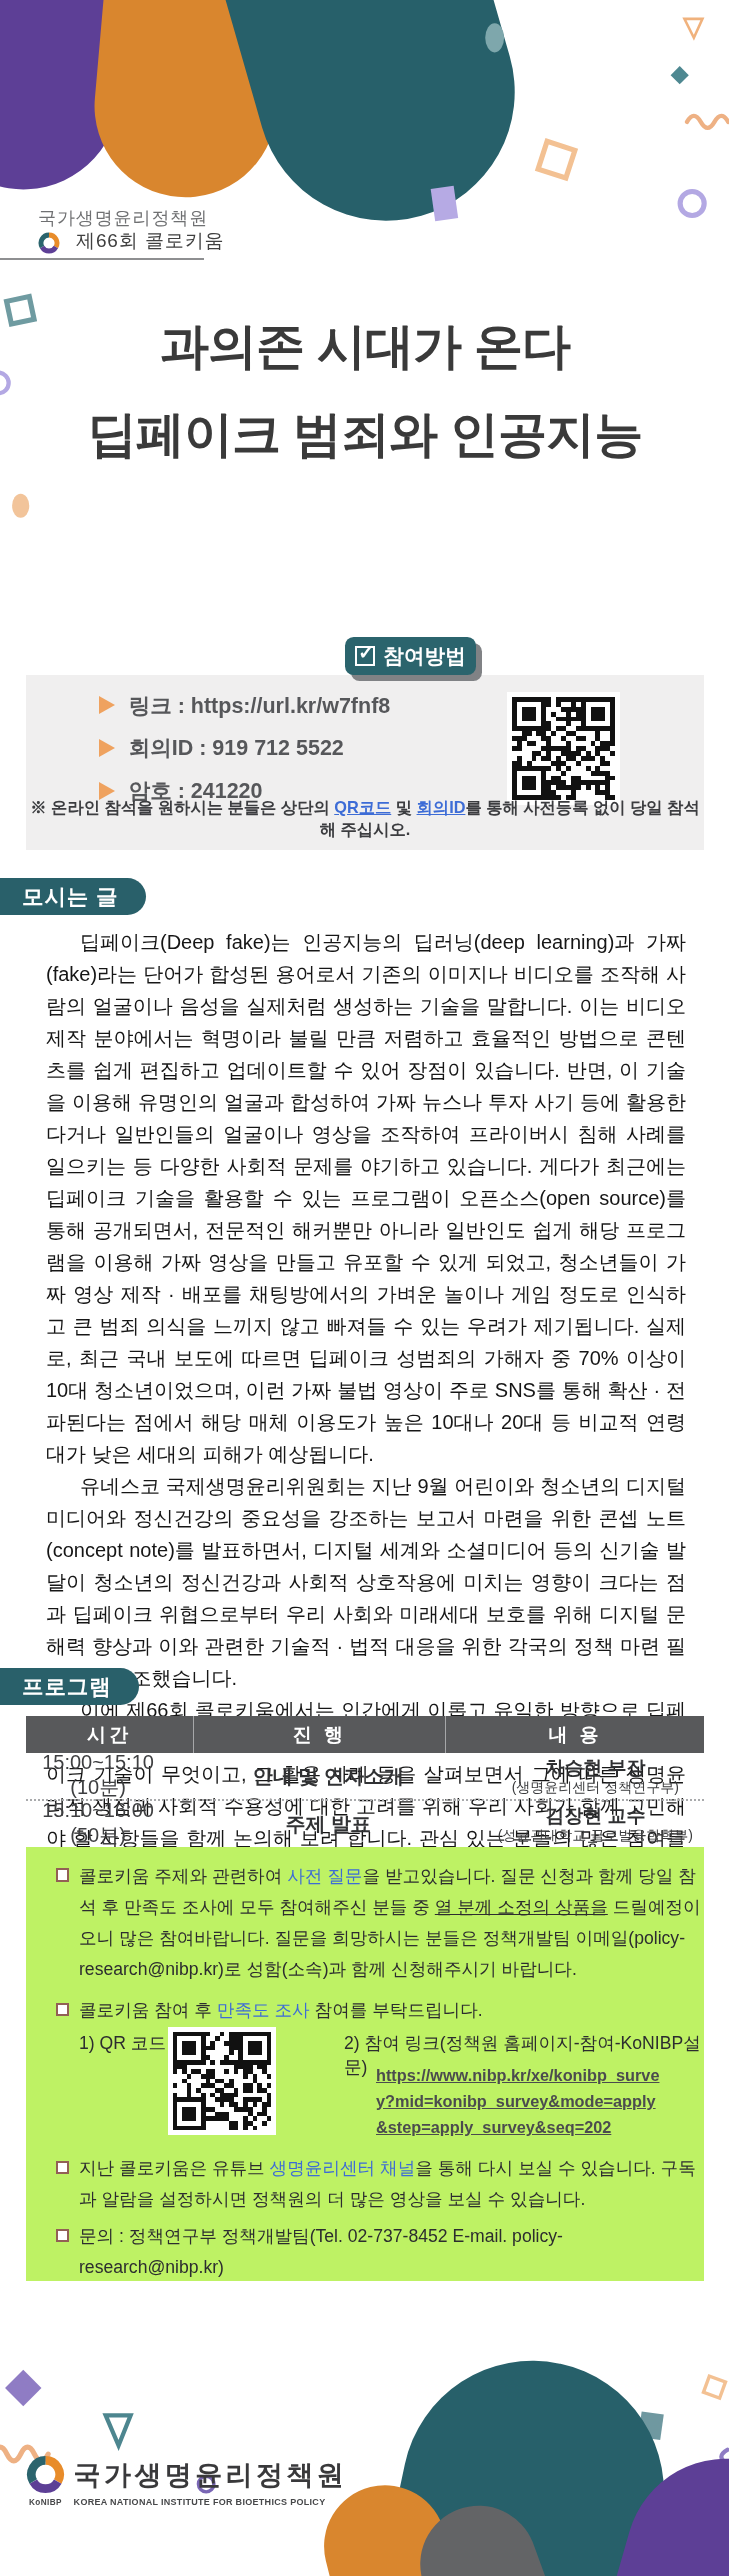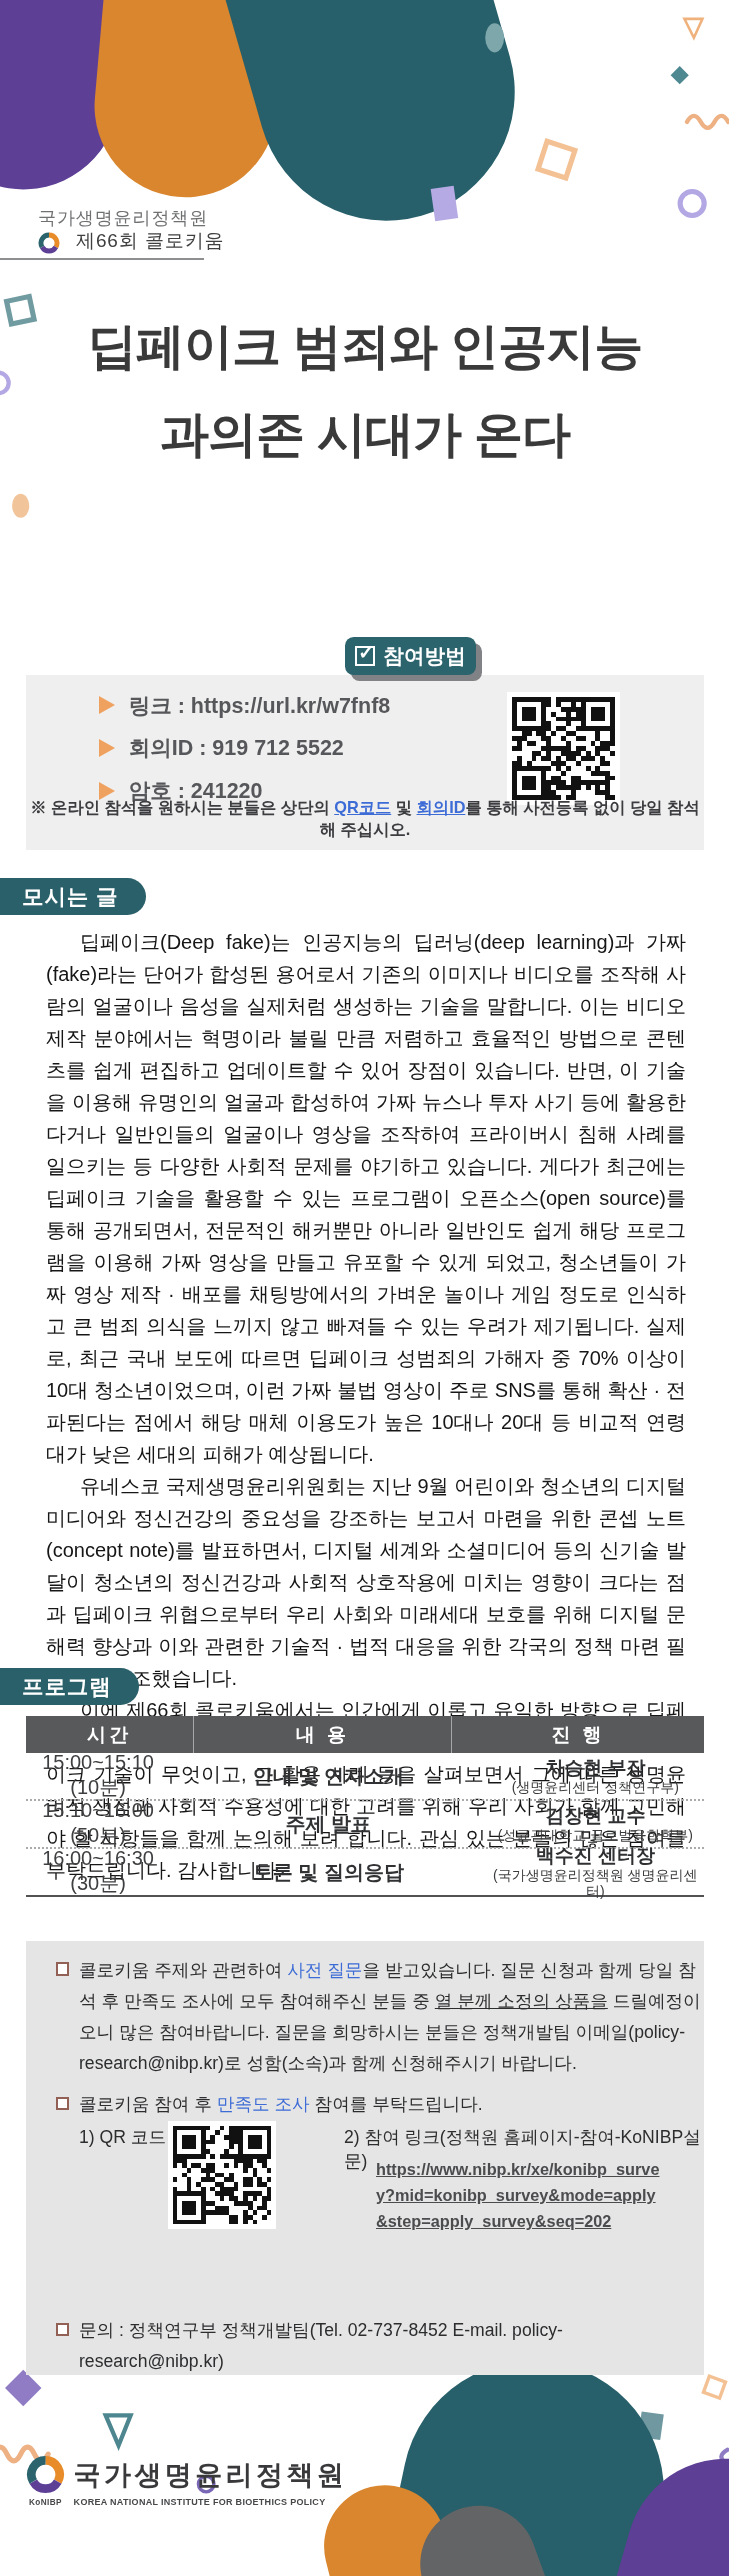--- a/index.html
+++ b/index.html
@@ -59,21 +59,21 @@
   .t-row{display:flex;height:46px;align-items:center;gap:47px;}
   .t-row + .t-row{border-top:2.6px dotted #a9aaac;}
   .t-row .c{display:flex;align-items:center;justify-content:center;text-align:center;}
   .t-time{font-size:20px;color:#3e3f41;}
   .t-content{font-size:20px;font-weight:600;color:#313234;}
   .t-host{flex-direction:column;line-height:1.15;}
   .t-host .nm{font-size:19px;font-weight:700;color:#2f3032;}
   .t-host .af{font-size:14px;color:#3a3b3d;}
 
   
-  .notesbox{left:26px;top:1941px;width:678px;height:434px;background:#e5e5e5;}
+  .notesbox{left:26px;top:1847px;width:678px;height:434px;background:#bef264;}
   .n-item{position:absolute;left:30px;width:625px;padding-left:23px;font-size:17.6px;line-height:31px;color:#2c2d2f;font-weight:500;}
   .n-bullet{position:absolute;left:0;top:7.7px;width:9.4px;height:9.4px;border:2.6px solid #926055;background:#fff;}
   .ul{text-decoration:underline;}
   .n-sub{position:absolute;font-size:17.6px;color:#2c2d2f;font-weight:500;}
   .n-link{position:absolute;font-size:16.3px;line-height:26px;color:#4b4c4e;font-weight:600;text-decoration:underline;word-break:break-all;width:290px;}
 
   
   .f-logo{left:26px;top:2452px;display:flex;gap:8.6px;align-items:flex-start;z-index:2;}
   .f-ic{display:flex;flex-direction:column;align-items:center;}
   .f-abbr{font-size:8.2px;font-weight:700;color:#47484a;margin-top:0.9px;letter-spacing:0.4px;}
@@ -131,22 +131,22 @@
         <path d="M18 5 a13 13 0 0 1 11.3 19.5" stroke="#e88c2a"></path>
         <path d="M29.3 24.5 a13 13 0 0 1 -22.6 0" stroke="#5d3f96"></path>
         <path d="M6.7 24.5 a13 13 0 0 1 11.3 -19.5" stroke="#2b646d"></path>
       </g>
     </svg>
     <span>제66회 콜로키움</span>
   </div>
   <div class="layer header-divider"></div>
 
   <div class="layer title">
+    <div>과의존 시대가 온다</div>
     <div>딥페이크 범죄와 인공지능</div>
-    <div>과의존 시대가 온다</div>
   </div>
 
 
   <div class="layer badge">
     <span class="checkbox-ic"></span>
     <span>참여방법</span>
   </div>
   <div class="layer graybox1">
     <div class="p-row" style="top:15.5px;">
       <span class="tri"></span>
@@ -330,22 +330,22 @@
   <div class="layer inv-body">
     <p>딥페이크(Deep fake)는 인공지능의 딥러닝(deep learning)과 가짜(fake)라는 단어가 합성된 용어로서 기존의 이미지나 비디오를 조작해 사람의 얼굴이나 음성을 실제처럼 생성하는 기술을 말합니다. 이는 비디오 제작 분야에서는 혁명이라 불릴 만큼 저렴하고 효율적인 방법으로 콘텐츠를 쉽게 편집하고 업데이트할 수 있어 장점이 있습니다. 반면, 이 기술을 이용해 유명인의 얼굴과 합성하여 가짜 뉴스나 투자 사기 등에 활용한다거나 일반인들의 얼굴이나 영상을 조작하여 프라이버시 침해 사례를 일으키는 등 다양한 사회적 문제를 야기하고 있습니다. 게다가 최근에는 딥페이크 기술을 활용할 수 있는 프로그램이 오픈소스(open source)를 통해 공개되면서, 전문적인 해커뿐만 아니라 일반인도 쉽게 해당 프로그램을 이용해 가짜 영상을 만들고 유포할 수 있게 되었고, 청소년들이 가짜 영상 제작 · 배포를 채팅방에서의 가벼운 놀이나 게임 정도로 인식하고 큰 범죄 의식을 느끼지 않고 빠져들 수 있는 우려가 제기됩니다. 실제로, 최근 국내 보도에 따르면 딥페이크 성범죄의 가해자 중 70% 이상이 10대 청소년이었으며, 이런 가짜 불법 영상이 주로 SNS를 통해 확산 · 전파된다는 점에서 해당 매체 이용도가 높은 10대나 20대 등 비교적 연령대가 낮은 세대의 피해가 예상됩니다.</p>
     <p>유네스코 국제생명윤리위원회는 지난 9월 어린이와 청소년의 디지털 미디어와 정신건강의 중요성을 강조하는 보고서 마련을 위한 콘셉 노트(concept note)를 발표하면서, 디지털 세계와 소셜미디어 등의 신기술 발달이 청소년의 정신건강과 사회적 상호작용에 미치는 영향이 크다는 점과 딥페이크 위협으로부터 우리 사회와 미래세대 보호를 위해 디지털 문해력 향상과 이와 관련한 기술적 · 법적 대응을 위한 각국의 정책 마련 필요성을 강조했습니다.</p>
     <p>이에 제66회 콜로키움에서는 인간에게 이롭고 유익한 방향으로 딥페이크 기술을 활용할 수 있을지 숙고하는 시간을 가져보고자 합니다. 딥페이크 기술이 무엇이고, 그 활용 사례 등을 살펴보면서 그에 따른 생명윤리적 쟁점과 사회적 수용성에 대한 고려를 위해 우리 사회가 함께 고민해야 할 사항들을 함께 논의해 보려 합니다. 관심 있는 분들의 많은 참여를 부탁드립니다. 감사합니다.</p>
   </div>
 
   <div class="layer pill prog">프로그램</div>
   <div class="layer table">
     <div class="t-head">
       <div class="c c1">시간</div>
+      <div class="c c3">진 행</div>
       <div class="c c2">내 용</div>
-      <div class="c c3">진 행</div>
     </div>
     <div class="t-row">
       <div class="c c1 t-time">15:00~15:10 (10분)</div>
       <div class="c c2 t-content">안내 및 연자소개</div>
       <div class="c c3 t-host">
         <span class="nm">차승현 부장</span>
         <span class="af">(생명윤리센터 정책연구부)</span>
       </div>
     </div>
     <div class="t-row">
@@ -515,20 +515,24 @@
           <rect x="14" y="0" width="7" height="7"></rect>
           <rect x="15" y="1" width="5" height="5" fill="#fff"></rect>
           <rect x="16" y="2" width="3" height="3"></rect>
           <rect x="0" y="14" width="7" height="7"></rect>
           <rect x="1" y="15" width="5" height="5" fill="#fff"></rect>
           <rect x="2" y="16" width="3" height="3"></rect>
         </svg>
       </div>
     <div class="n-sub" style="left:318px;top:184px;">2) 참여 링크(정책원 홈페이지-참여-KoNIBP설문)</div>
     <div class="n-link" style="left:350px;top:215px;">https://www.nibp.kr/xe/konibp_survey?mid=konibp_survey&amp;mode=apply&amp;step=apply_survey&amp;seq=202</div>
+    <div class="n-item" style="top:306px;">
+      <span class="n-bullet"></span>
+      <span>지난 콜로키움은 유튜브 </span><span class="blue">생명윤리센터 채널</span><span>을 통해 다시 보실 수 있습니다. 구독과 알람을 설정하시면 정책원의 더 많은 영상을 보실 수 있습니다.</span>
+    </div>
     <div class="n-item" style="top:374px;">
       <span class="n-bullet"></span>
       <span>문의 : 정책연구부 정책개발팀(Tel. 02-737-8452 E-mail. policy-research@nibp.kr)</span>
     </div>
   </div>
 
   <div class="layer f-logo">
     <div class="f-ic">
       <svg width="39" height="45" viewBox="0 0 36 36">
         <g fill="none" stroke-width="8">

